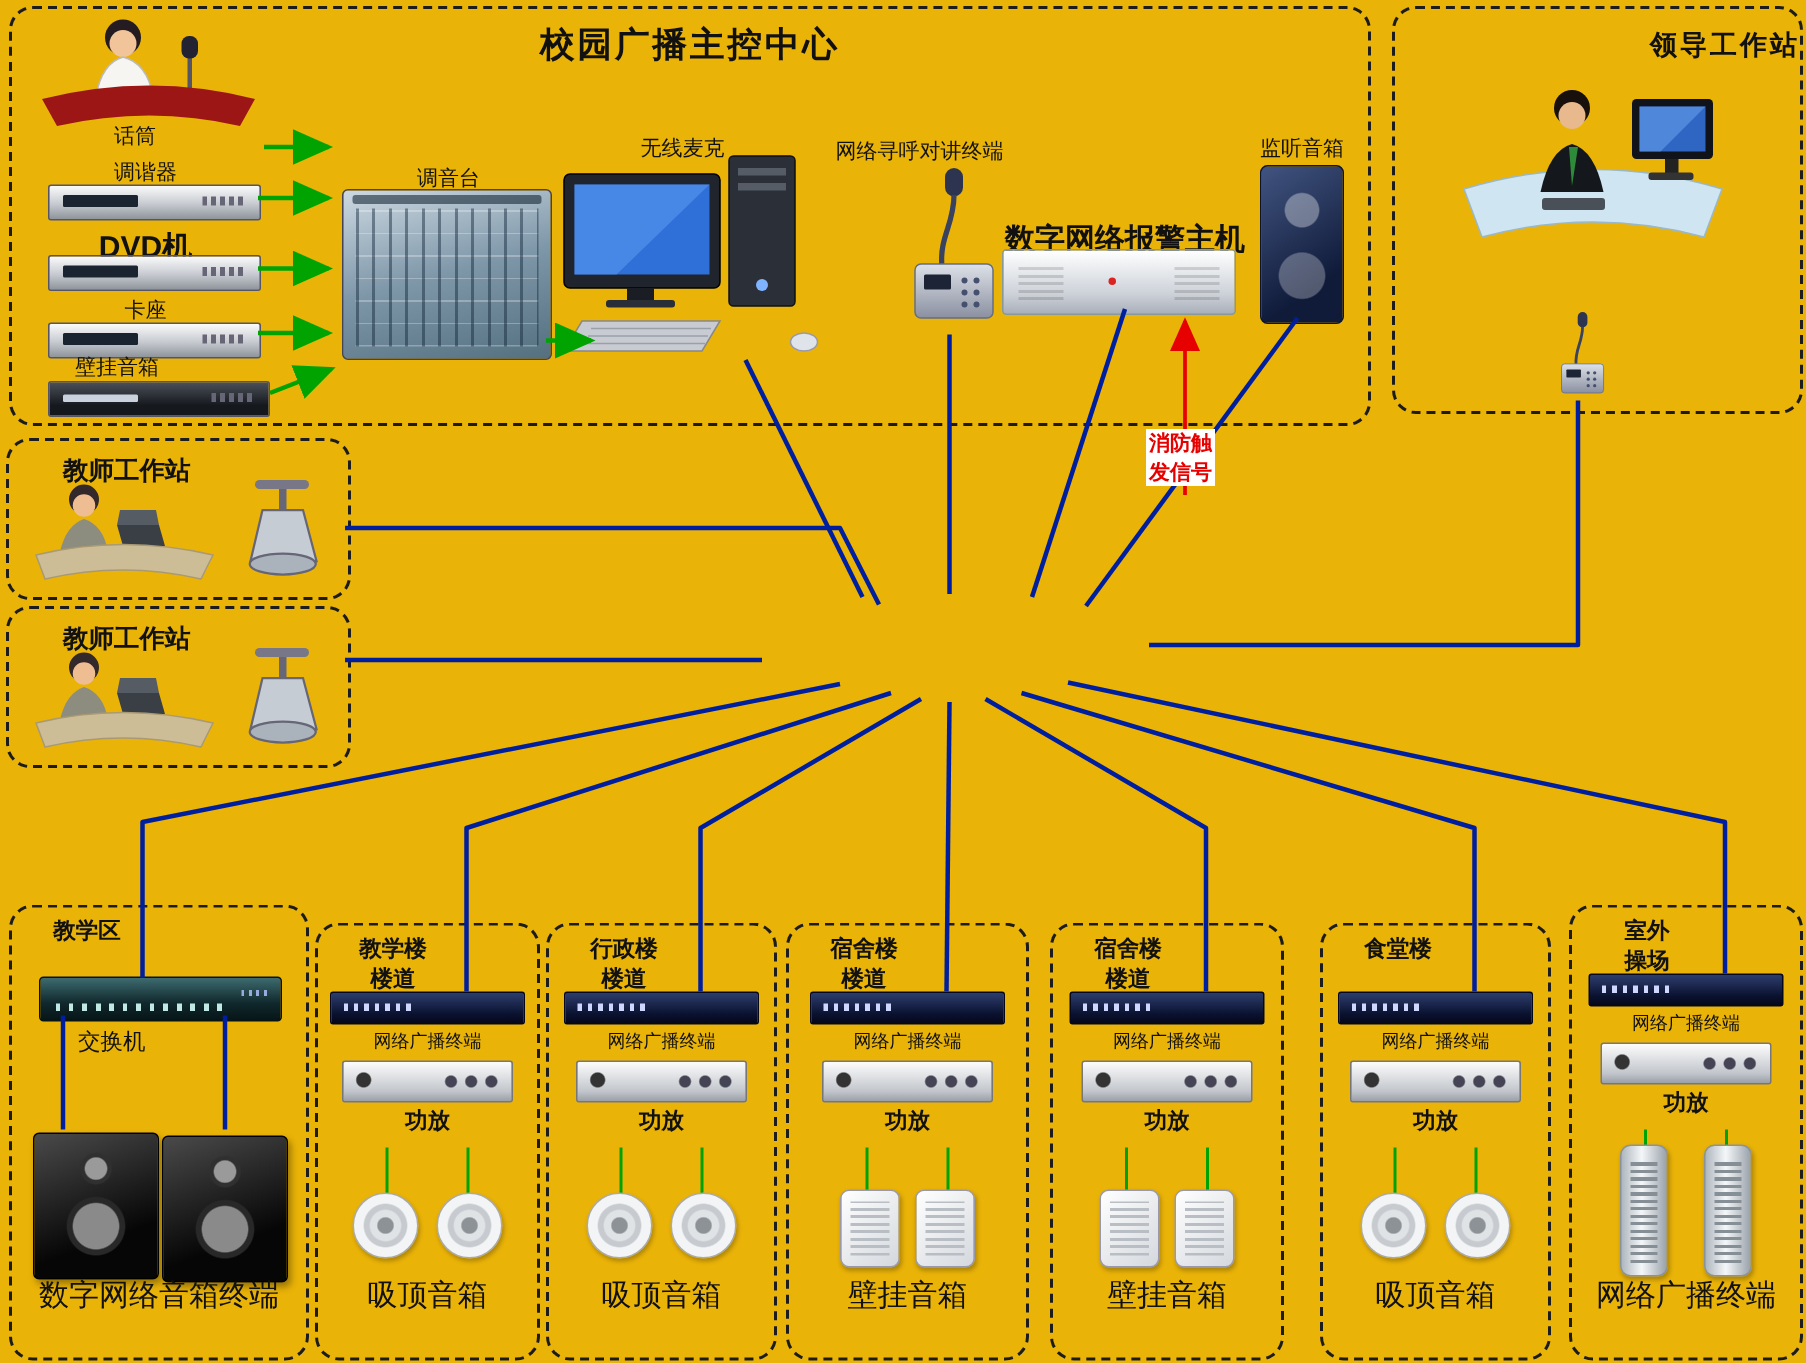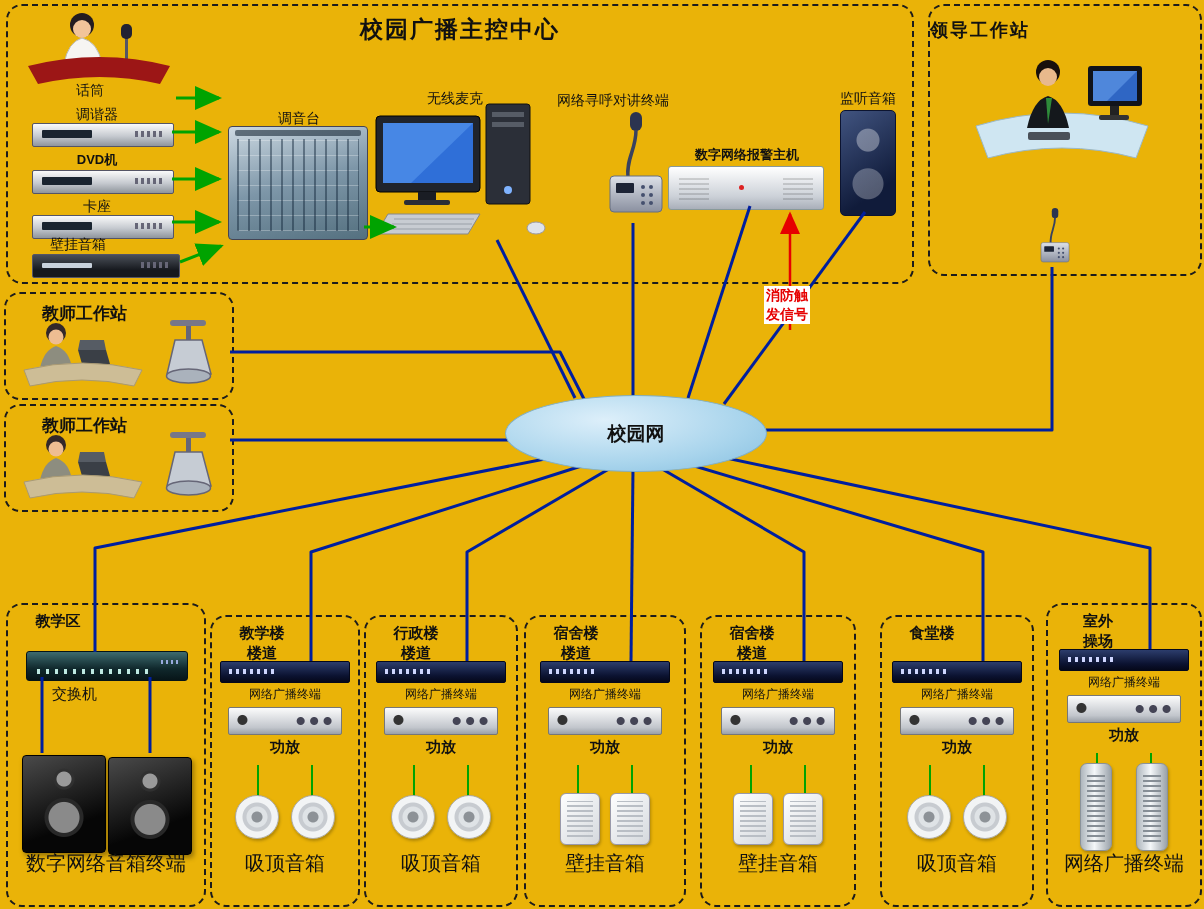--- a/index.html
+++ b/index.html
@@ -7,21 +7,21 @@
     position:relative;width:1204px;height:909px;background:#eab308;overflow:hidden;
     font-family:"Liberation Sans","DejaVu Sans",sans-serif;color:#111;padding-left:24px;
   }
   .dash-box{position:absolute;border:2px dashed #1c1c1c;border-radius:16px;background:transparent;}
   .abs{position:absolute;}
   .wires{position:absolute;left:0;top:0;pointer-events:none;}
 
   
   .main-title{position:absolute;left:0;right:0;top:8px;text-align:center;font-size:23px;font-weight:bold;letter-spacing:2px;}
   .mlabel{position:absolute;font-size:14px;text-align:center;white-space:nowrap;}
-  .mlabel.bold{font-weight:bold;font-size:13px;}
+  .mlabel.bold{font-weight:bold;font-size:20px;}
   .src-device{position:absolute;width:140px;height:22px;border:1px solid #556;border-radius:2px;
     background:linear-gradient(#fafafa,#c6cad0 55%,#8f959c);}
   .src-device::after{content:"";position:absolute;left:9px;top:6px;width:50px;height:8px;background:#1a2430;border-radius:1px;}
   .src-device::before{content:"";position:absolute;right:10px;top:7px;width:28px;height:6px;
     background:repeating-linear-gradient(90deg,#667 0 3px,transparent 3px 6px);}
   .src-device.dark{background:linear-gradient(#4a4f58,#15181d 70%);}
   .src-device.dark::after{background:#c9d2dd;height:5px;top:8px;}
   .mixer-device{position:absolute;left:220px;top:120px;width:138px;height:112px;border:1px solid #445;border-radius:4px;
     background:linear-gradient(165deg,#cdd9e2,#7d96a8 50%,#54707f);}
   .mixer-device .faders{position:absolute;left:8px;right:8px;top:12px;bottom:8px;
@@ -44,21 +44,21 @@
     line-height:19px;background:#fff;text-align:center;word-break:break-all;z-index:5;}
 
   
   .network-ellipse{position:absolute;left:505px;top:395px;width:260px;height:75px;border-radius:50%;
     background:radial-gradient(ellipse at 38% 32%, #ddeffa, #a8d4ec 62%, #86bfe0);
     border:1px solid #7fb0cc;display:flex;align-items:center;justify-content:center;
     font-size:19px;font-weight:bold;z-index:4;}
 
   
   .station-title{position:absolute;font-size:17px;font-weight:bold;}
-  .leader-title{position:absolute;left:0;right:0;top:12px;text-align:left;font-size:18px;font-weight:bold;letter-spacing:2px;}
+  .leader-title{position:absolute;left:0;right:0;top:12px;text-align:right;font-size:18px;font-weight:bold;letter-spacing:2px;}
 
   
   .zone-title{position:absolute;top:6px;left:10px;width:80px;text-align:center;font-size:15px;font-weight:bold;line-height:20px;}
   .zone-title span{display:block;}
   .zlabel{position:absolute;left:0;right:0;text-align:center;white-space:nowrap;}
   .t-label{top:69px;font-size:12px;}
   .a-label{top:121px;font-size:15px;font-weight:bold;}
   .b-label{bottom:28px;font-size:20px;}
   .terminal-device{position:absolute;top:44px;left:50%;transform:translateX(-50%);width:128px;height:20px;border-radius:2px;
     background:linear-gradient(#2c3d6c,#0b1230 70%,#05081a);border:1px solid #05081a;}
@@ -409,17 +409,14 @@
       <line x1="172" y1="222" x2="219" y2="222"></line>
       <line x1="180" y1="262" x2="221" y2="246"></line>
       <line x1="364" y1="227" x2="394" y2="227"></line>
     </g>
 
     <line x1="790" y1="330" x2="790" y2="214" stroke="#e60000" stroke-width="2.5" marker-end="url(#ah-r)"></line>
   </svg>
 
   <div class="fire-label">消防触发信号</div>
 
-  <div class="network-ellipse">
-    <span>校园网</span>
-  </div>
 
 </div>
 
 </body></html>

